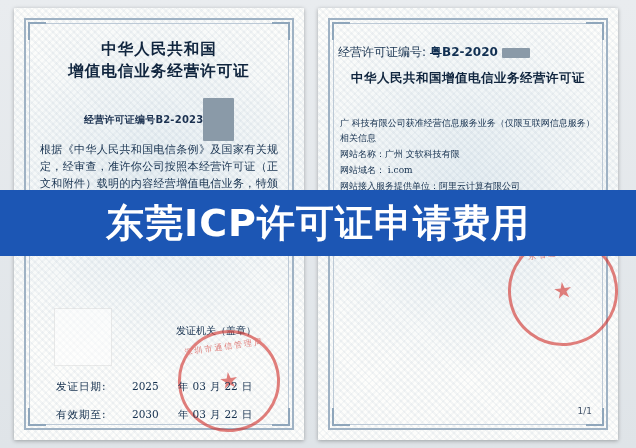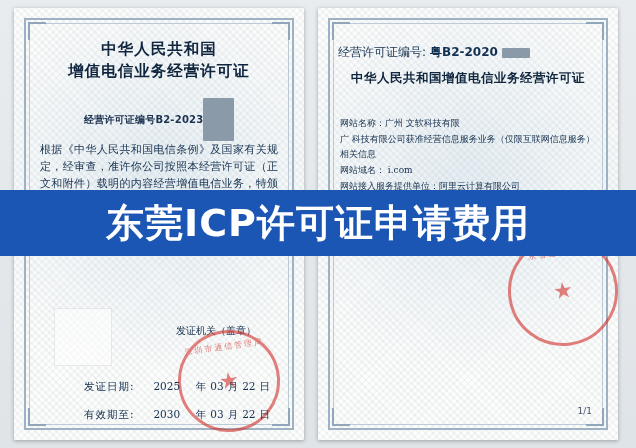--- a/index.html
+++ b/index.html
@@ -207,21 +207,21 @@
   .date-rows {
     position: absolute;
     left: 42px;
     right: 30px;
     top: 372px;
     font-size: 10.5px;
     color: #15304e;
     font-family: "DejaVu Serif", "Liberation Serif", serif;
   }
   .date-rows .row { margin-bottom: 14px; display: flex; align-items: baseline; }
-  .date-rows .label { width: 76px; letter-spacing: 1px; margin-left: 28px; }
+  .date-rows .label { width: 76px; letter-spacing: 1px; }
   .date-rows .v-year { width: 42px; }
   .date-rows .seg { margin: 0 4px; }
 
   
   .r-top {
     position: absolute;
     left: 20px;
     top: 36px;
     font-size: 12px;
     color: #15304e;
@@ -351,22 +351,22 @@
 
     <div class="r-top">
       <span>经营许可证编号:</span>
       <span class="num">粤B2-2020</span>
       <span class="mask"></span>
     </div>
 
     <div class="r-title">中华人民共和国增值电信业务经营许可证</div>
 
     <div class="r-body">
+      <div class="line">广              科技有限公司获准经营信息服务业务（仅限互联网信息服务）相关信息</div>
       <div class="line">网站名称：广州        文软科技有限</div>
-      <div class="line">广              科技有限公司获准经营信息服务业务（仅限互联网信息服务）相关信息</div>
       <div class="line">网站域名：                    i.com</div>
       <div class="line">网站接入服务提供单位：阿里云计算有限公司</div>
     </div>
 
     <div class="seal right-seal">
       <div class="seal-text">广东省通信管理局</div>
       <div class="star">★</div>
     </div>
 
     <div class="page-no">1/1</div>

